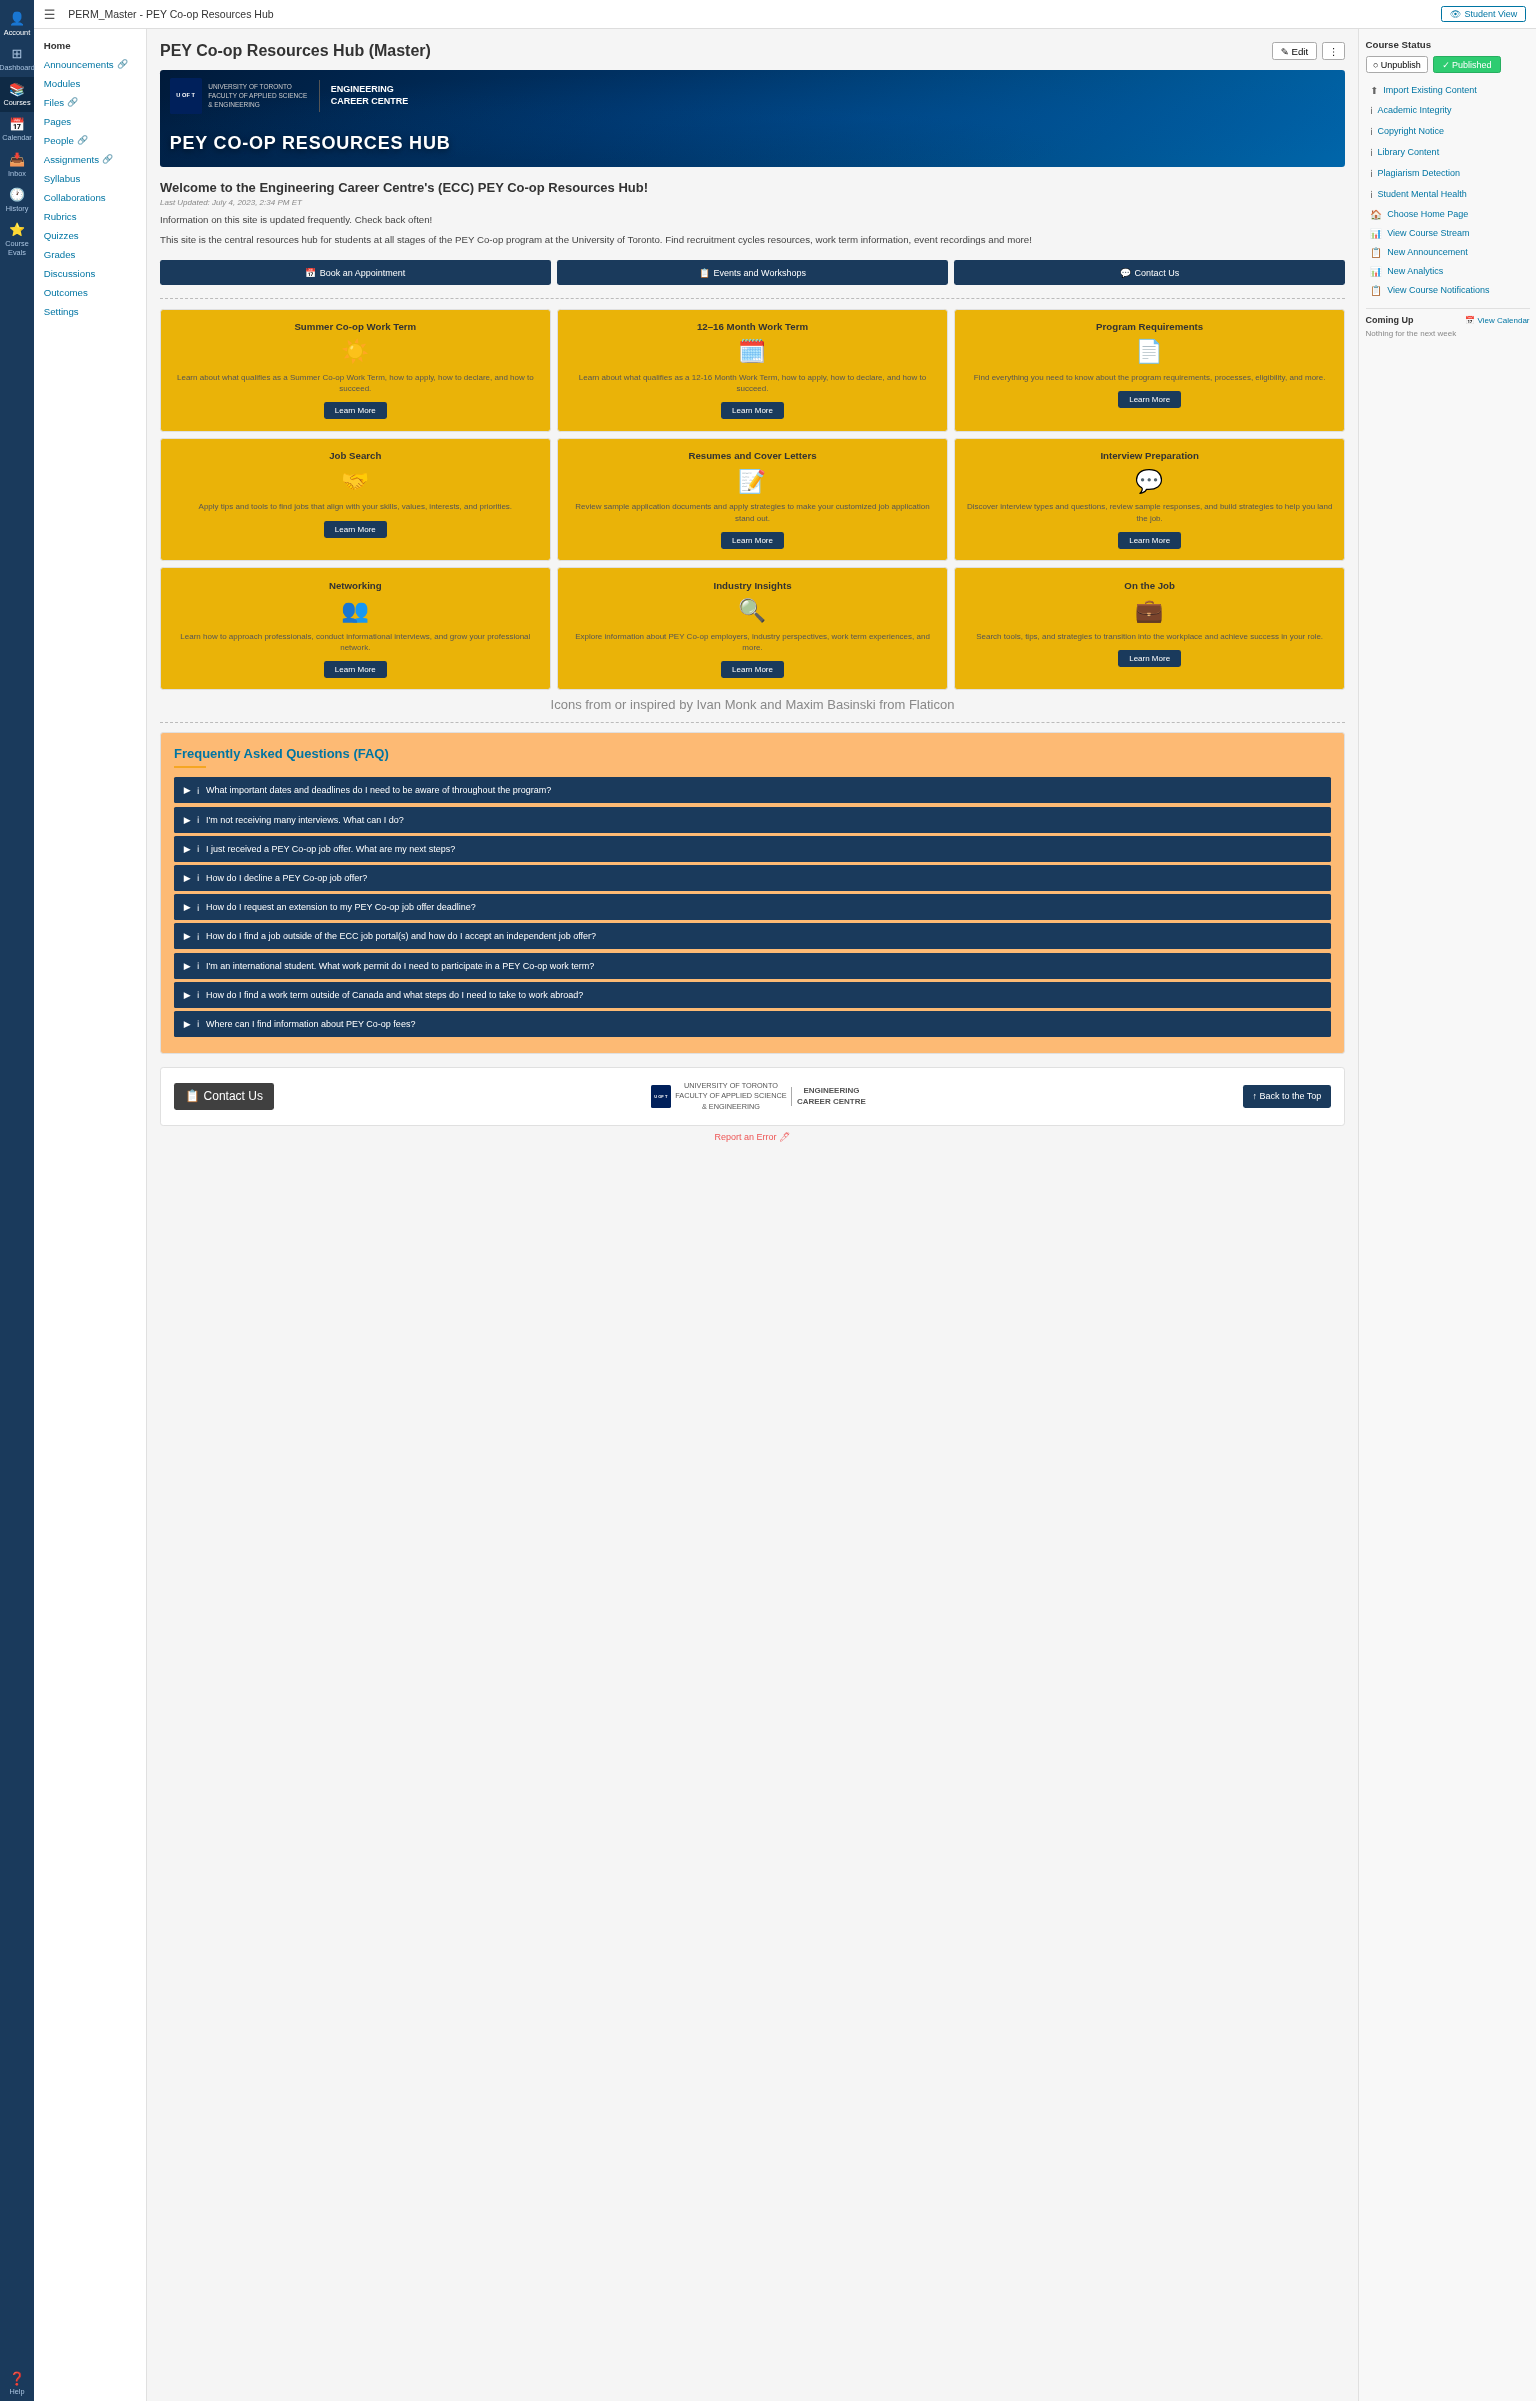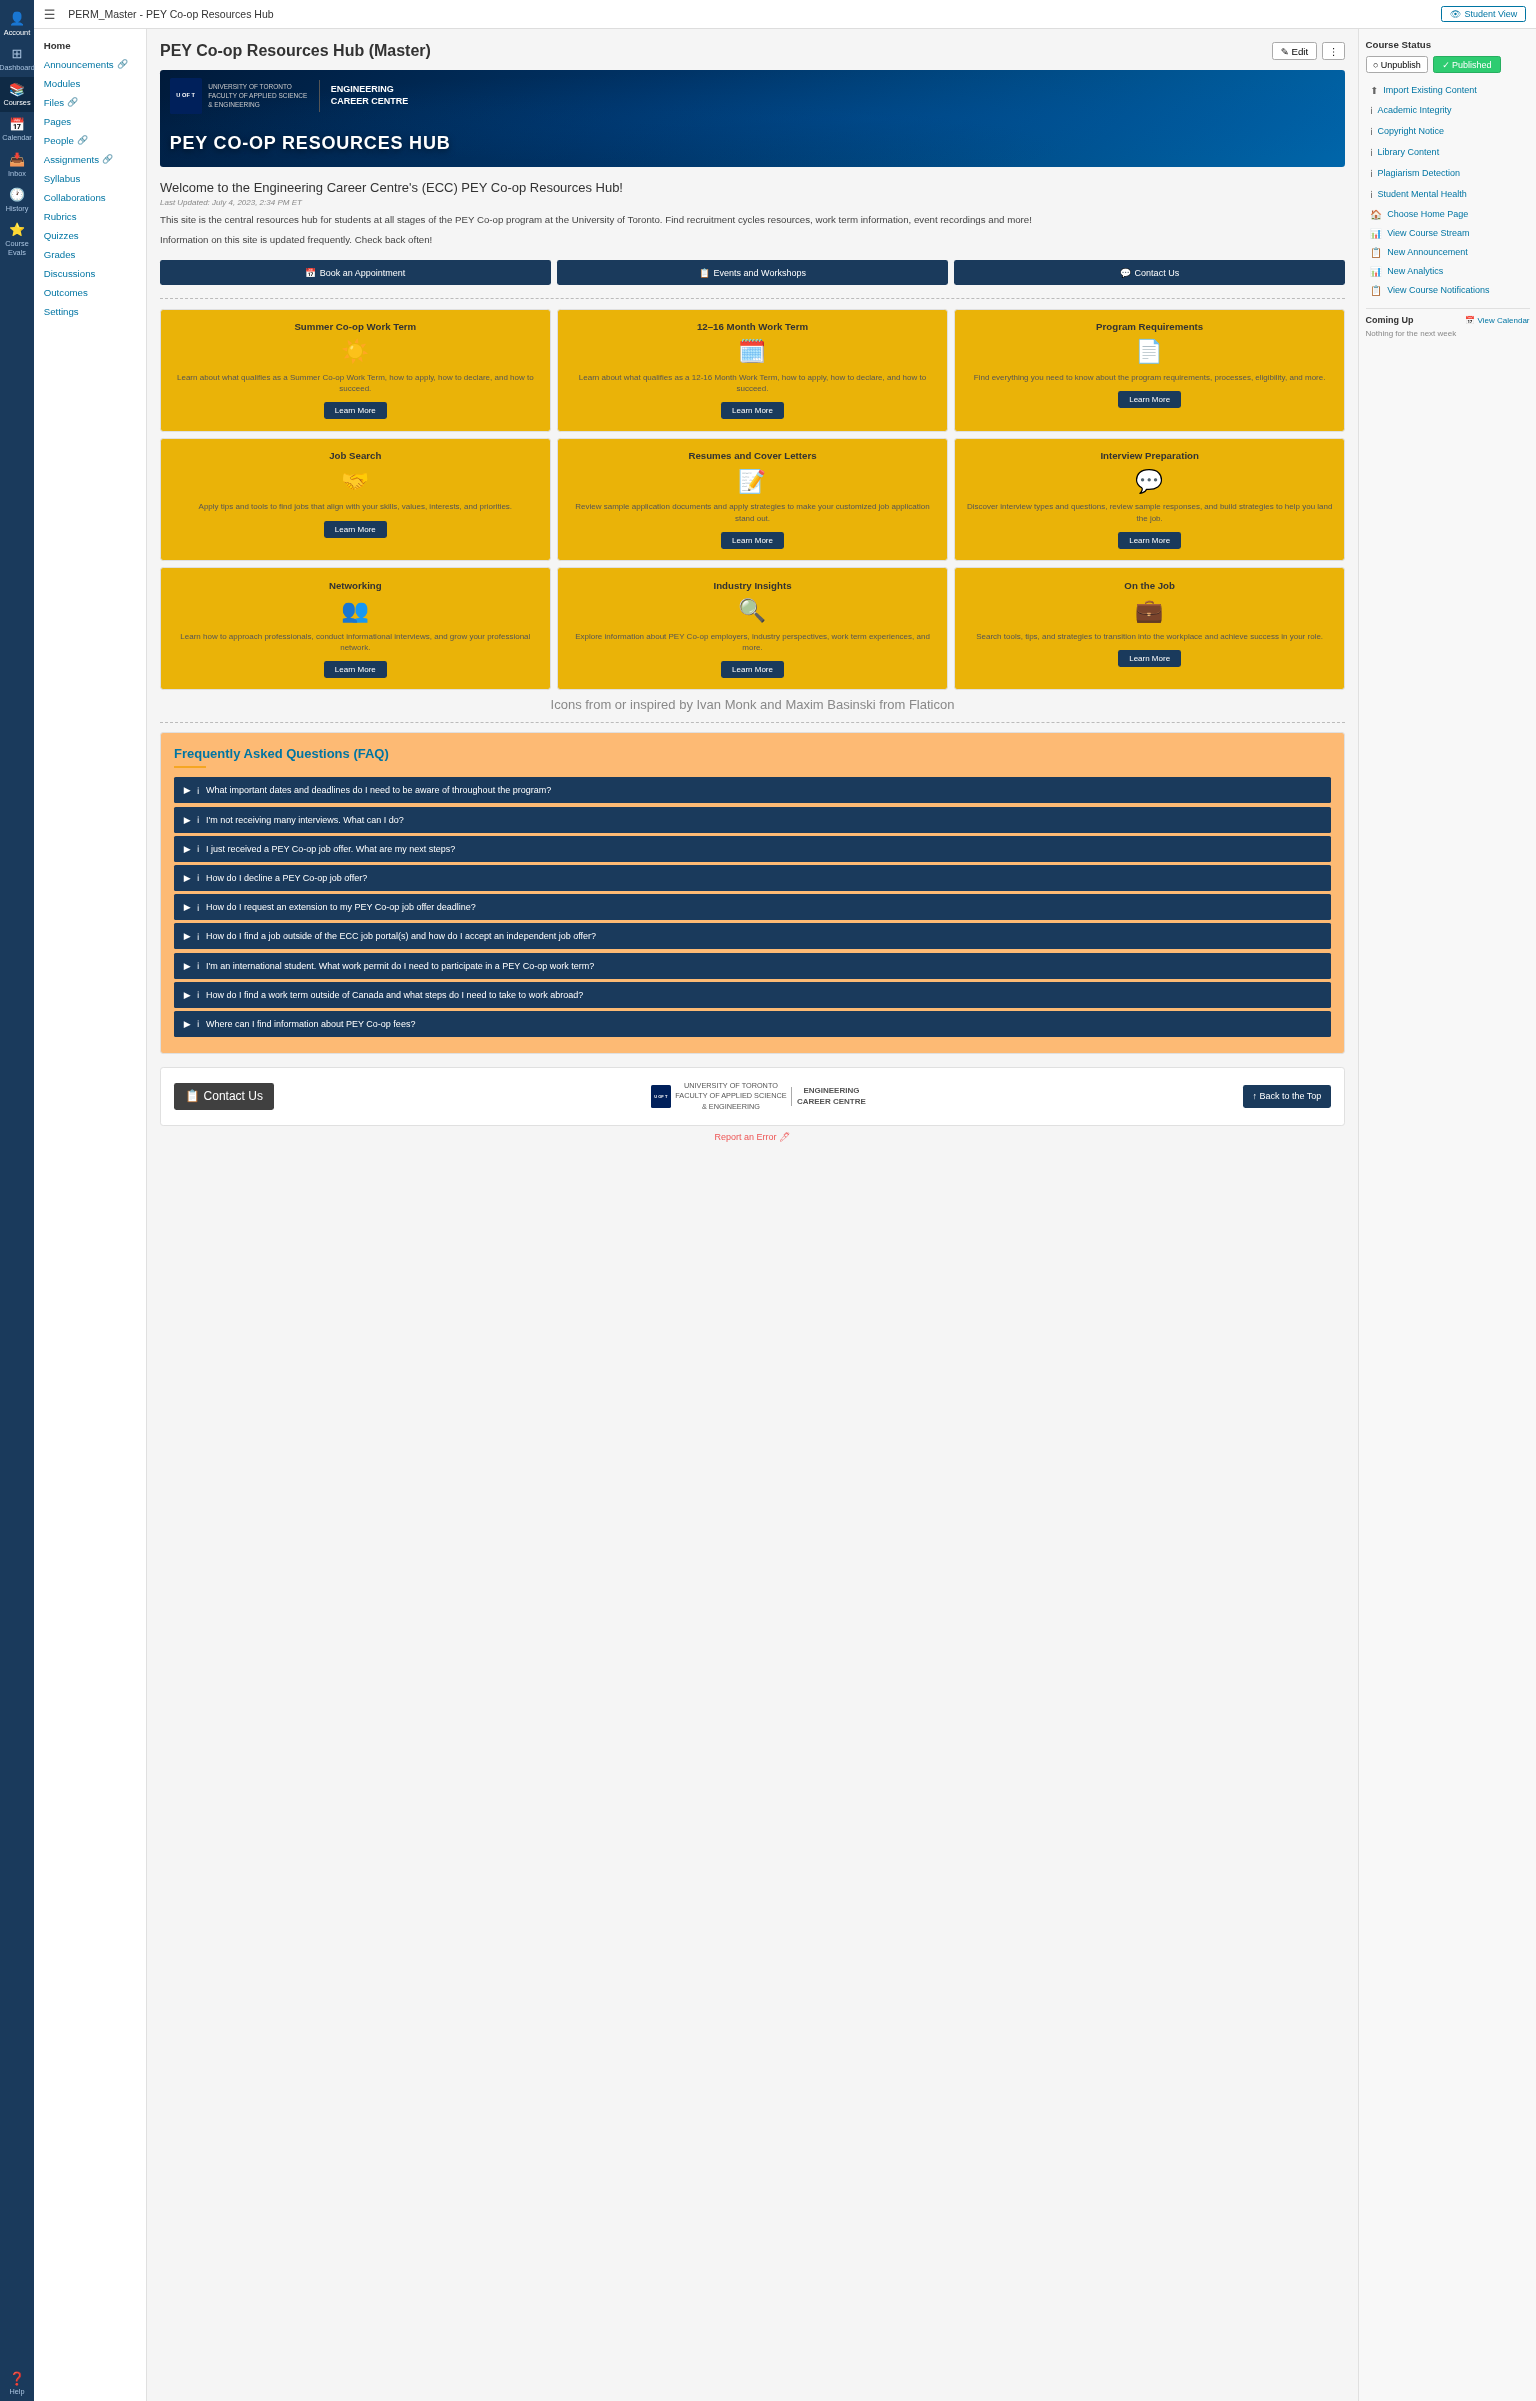--- a/index.html
+++ b/index.html
@@ -193,21 +193,21 @@
       right: 9.7px;
       font-size: 18px;
       font-weight: 900;
       color: #fff;
       letter-spacing: 0.8px;
       text-shadow: 0 1.6px 6.5px #0008;
     }
 
     
     .welcome-section { margin-bottom: 13px; }
-    .welcome-title { font-size: 13px; font-weight: normal; color: #333; margin-bottom: 3.2px; }
+    .welcome-title { font-size: 13px; font-weight: bold; color: #333; margin-bottom: 3.2px; }
     .last-updated { font-size: 8px; color: #888; margin-bottom: 6.5px; font-style: italic; }
     .welcome-text { font-size: 9.7px; color: #444; line-height: 1.5; margin-bottom: 4.8px; }
 
     
     .action-btns {
       display: flex;
       gap: 6.5px;
       margin-bottom: 13px;
     }
     .action-btn {
@@ -471,22 +471,22 @@
         <span>ENGINEERING</span><br>
         <span>CAREER CENTRE</span>
       </div>
     </div>
     <div class="hero-title">PEY CO-OP RESOURCES HUB</div>
   </div>
 
   <div class="welcome-section">
     <div class="welcome-title">Welcome to the Engineering Career Centre's (ECC) PEY Co-op Resources Hub!</div>
     <div class="last-updated">Last Updated: July 4, 2023, 2:34 PM ET</div>
+    <div class="welcome-text">Information on this site is updated frequently. Check back often!</div>
     <div class="welcome-text">This site is the central resources hub for students at all stages of the PEY Co-op program at the University of Toronto. Find recruitment cycles resources, work term information, event recordings and more!</div>
-    <div class="welcome-text">Information on this site is updated frequently. Check back often!</div>
   </div>
 
   <div class="action-btns">
     <button class="action-btn">
       <span>📅</span>
       <span>Book an Appointment</span>
     </button>
     <button class="action-btn">
       <span>📋</span>
       <span>Events and Workshops</span>

